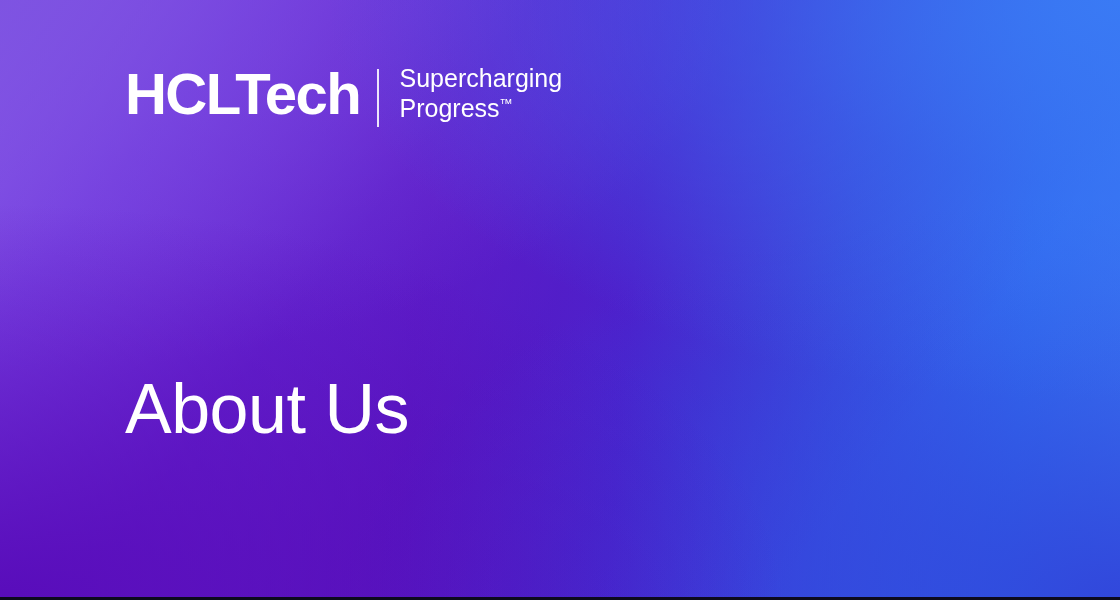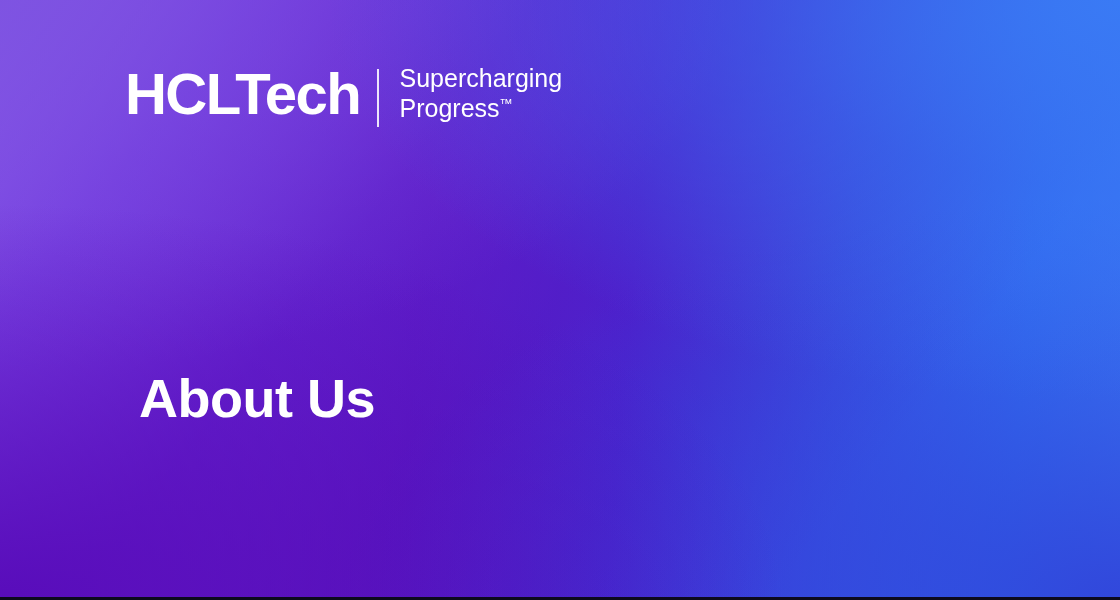--- a/index.html
+++ b/index.html
@@ -110,25 +110,25 @@
   .tagline .tm {
     font-size: 13px;
     vertical-align: super;
     line-height: 1;
     letter-spacing: 0;
   }
 
   
   .headline {
     position: absolute;
-    left: 139px;
+    left: 125px;
     top: 316px;
     font-family: "Liberation Sans", sans-serif;
-    font-weight: 700;
-    font-size: 54px;
+    font-weight: 400;
+    font-size: 70px;
     line-height: 92px;
     letter-spacing: -0.5px;
     color: #FFFFFF;
     white-space: nowrap;
   }
 
   
   .bottom-rule {
     position: absolute;
     left: 0;

